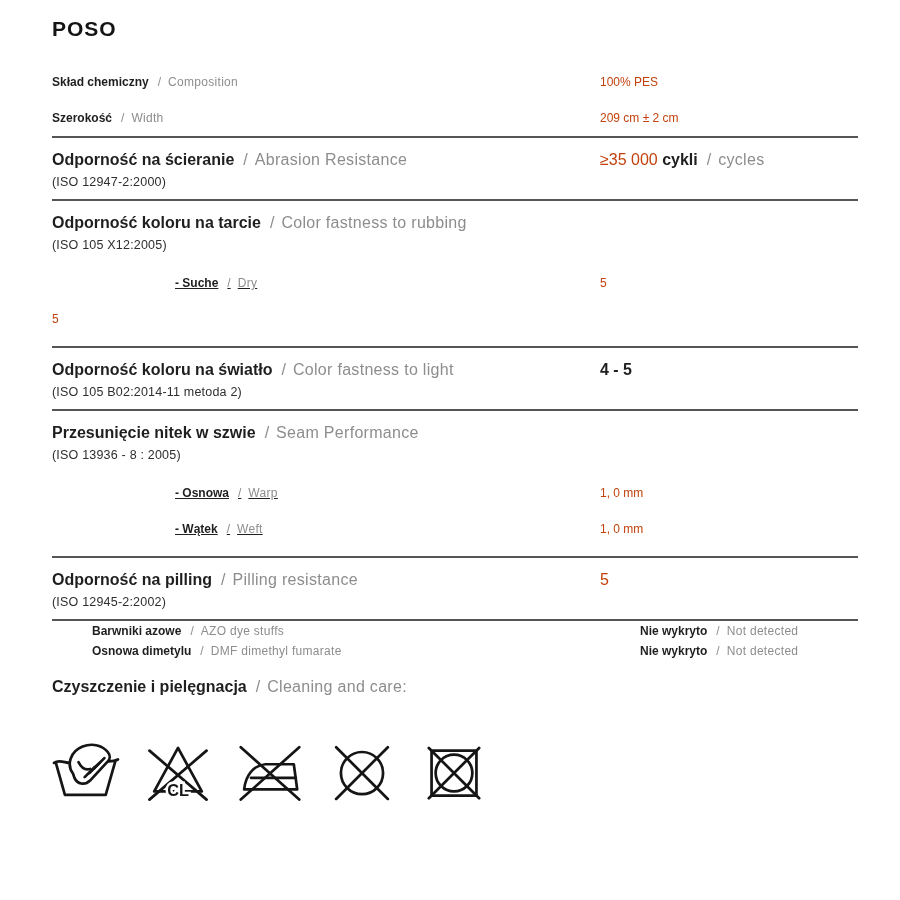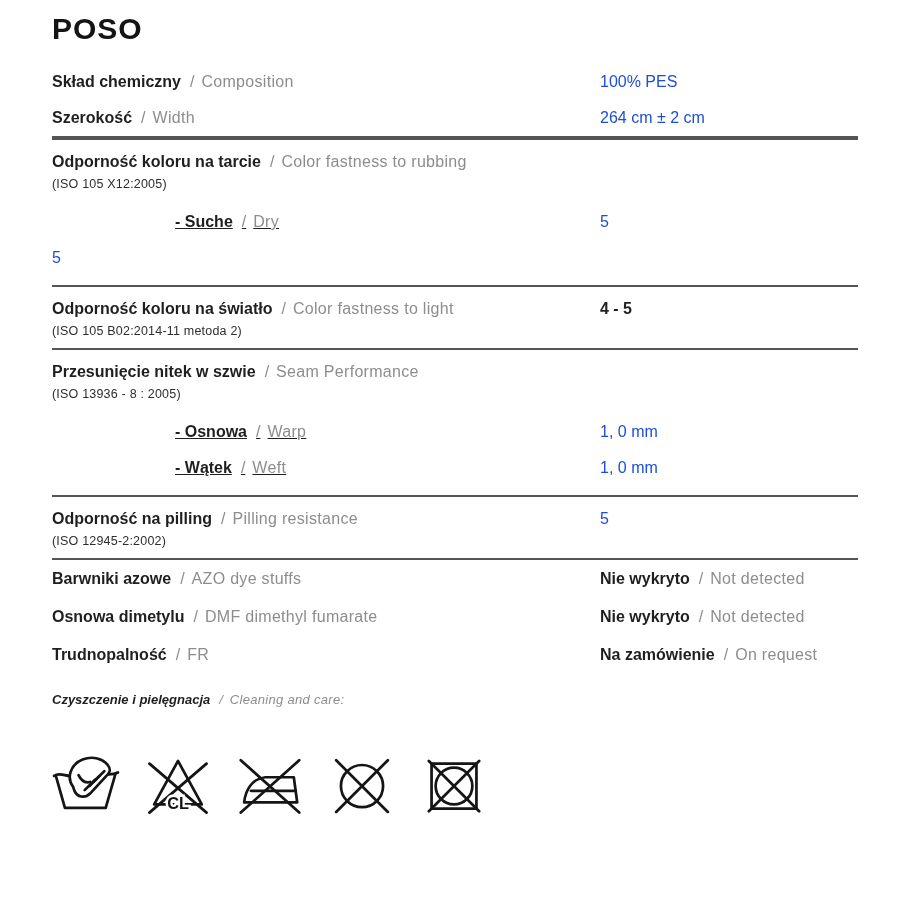--- a/index.html
+++ b/index.html
@@ -7,58 +7,58 @@
     width:900px; height:900px;
     background:#ffffff;
     overflow:hidden;
     font-family:"Liberation Sans","DejaVu Sans",sans-serif;
     color:#1f1f1f;
     -webkit-font-smoothing:antialiased;
   }
   .sheet{ padding:10px 42px 0 52px; }
 
   h1.title{
-    font-size:30px; font-weight:bold; letter-spacing:1px;
+    font-size:21px; font-weight:bold; letter-spacing:1px;
     color:#141414; margin:2px 0 18px; line-height:34px;
   }
 
   .row{
     display:grid;
     grid-template-columns:548px 1fr;
     align-items:start;
     line-height:20px;
-    font-size:16px;
+    font-size:12px;
   }
   .row-basic{ padding:8px 0; }
-  .row-final{ padding:9px 0; }
+  .row-final{ padding:0 0;margin-left:40px; }
 
   .pl{ font-weight:bold; color:#1f1f1f; }
   .sep{ color:#8d8d8d; margin:0 7px 0 9px; font-weight:normal; }
   .en{ color:#8d8d8d; font-weight:normal; letter-spacing:0.3px; }
 
   .iso{
     font-size:12.5px; color:#2e2e2e; margin-top:5px;
     line-height:15px; letter-spacing:0.2px;
   }
 
-  .val-plain{ color:#1d4ed8; }
+  .val-plain{ color:#c2410c; }
   .val-bold{ color:#1f1f1f; font-weight:bold; }
 
   .divider{
     border:none; border-top:2px solid #555555;
     margin:0; width:100%;
   }
 
   .section{ padding:12px 0 9px; }
   .section .head{ display:grid; grid-template-columns:548px 1fr; font-size:16px; line-height:20px; }
   .subrows{ margin-top:12px; }
   .subrow .cell-label{ padding-left:123px;text-decoration:underline; }
 
   .final-block{ }
-  .care-heading{ margin-top:6px; padding:10px 0; font-size:13px; line-height:20px;font-style:italic; }
+  .care-heading{ margin-top:6px; padding:10px 0; font-size:16px; line-height:20px; }
 
   .care-icons{
     margin-top:30px;
     display:flex; gap:24px; align-items:flex-end;
   }
   .care-icon{ width:68px; height:64px; }
   .care-icon svg{ width:68px; height:64px; display:block; }
   .care-icon svg *{ vector-effect:none; }
   .stroke{ fill:none; stroke:#151515; stroke-width:4; stroke-linecap:round; stroke-linejoin:round; }
   .stroke-fill{ fill:#ffffff; stroke:#151515; stroke-width:4; stroke-linecap:round; stroke-linejoin:round; }
@@ -83,27 +83,39 @@
       </div>
       <div class="cell-value">
         <span class="val-plain">100% PES</span>
       </div>
     </div>
     <div class="row row-basic">
       <div class="cell-label">
         <span class="pl">Szerokość</span><span class="sep">/</span><span class="en">Width</span>
       </div>
       <div class="cell-value">
-        <span class="val-plain">264 cm ± 2 cm</span>
-      </div>
-    </div>
-  </div>
-
-  <hr class="divider">
-
+        <span class="val-plain">209 cm ± 2 cm</span>
+      </div>
+    </div>
+  </div>
+
+  <hr class="divider">
+
+  <div class="section">
+    <div class="head">
+      <div class="cell-label">
+        <span class="pl">Odporność na ścieranie</span><span class="sep">/</span><span class="en">Abrasion Resistance</span>
+      </div>
+      <div class="cell-value">
+        <span class="val-plain">≥35 000</span>
+        <span class="val-bold">cykli</span><span class="sep">/</span><span class="en">cycles</span>
+      </div>
+    </div>
+    <div class="iso">(ISO 12947-2:2000)</div>
+  </div>
 
   <hr class="divider">
 
   <div class="section">
     <div class="head">
       <div class="cell-label">
         <span class="pl">Odporność koloru na tarcie</span><span class="sep">/</span><span class="en">Color fastness to rubbing</span>
       </div>
       <div></div>
     </div>
@@ -193,28 +205,20 @@
       <div class="cell-value">
         <span class="val-bold">Nie wykryto</span><span class="sep">/</span><span class="en">Not detected</span>
       </div>
     </div>
     <div class="row row-final">
       <div class="cell-label">
         <span class="pl">Osnowa dimetylu</span><span class="sep">/</span><span class="en">DMF dimethyl fumarate</span>
       </div>
       <div class="cell-value">
         <span class="val-bold">Nie wykryto</span><span class="sep">/</span><span class="en">Not detected</span>
-      </div>
-    </div>
-    <div class="row row-final">
-      <div class="cell-label">
-        <span class="pl">Trudnopalność</span><span class="sep">/</span><span class="en">FR</span>
-      </div>
-      <div class="cell-value">
-        <span class="val-bold">Na zamówienie</span><span class="sep">/</span><span class="en">On request</span>
       </div>
     </div>
   </div>
 
   <div class="care-heading">
     <span class="pl">Czyszczenie i pielęgnacja</span><span class="sep">/</span><span class="en">Cleaning and care:</span>
   </div>
 
   <div class="care-icons">
 

